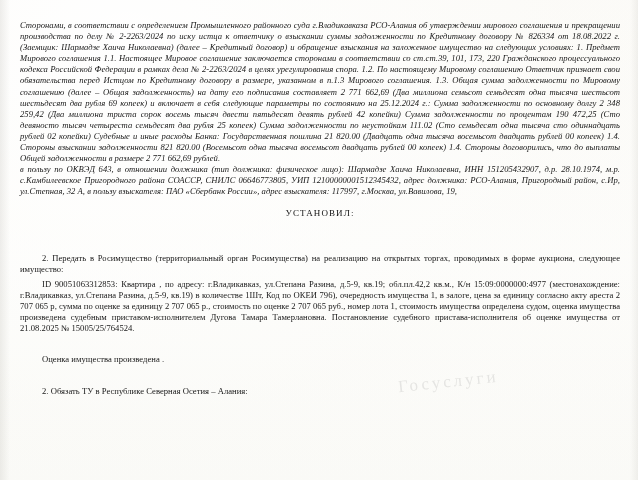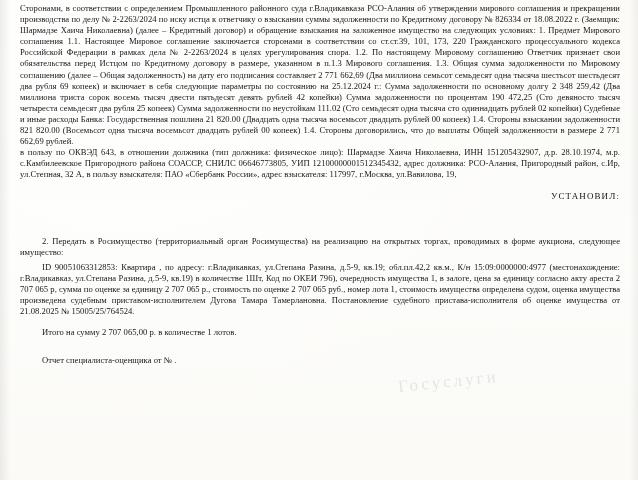--- a/index.html
+++ b/index.html
@@ -48,21 +48,21 @@
   }
   .indent-p {
     text-indent: 22px;
   }
   .gap-2 { height: 4px; }
   .gap-3 { height: 7px; }
   .gap-4 { height: 10px; }
   .gap-5 { height: 13px; }
   .heading {
     font-size: 9px;
-    text-align: right;
+    text-align: center;
     letter-spacing: 1.1px;
     margin: 0;
     color: #111;
   }
   .watermark {
     position: absolute;
     left: 398px;
     top: 372px;
     font-size: 17px;
     letter-spacing: 3px;
@@ -96,41 +96,41 @@
 <body>
 
 <div class="page">
   <div class="topline"></div>
   <div class="scan-tint"></div>
   <div class="edge-shadow-l"></div>
   <div class="edge-shadow-r"></div>
 
   <div class="content">
 
-    <div class="body-block" style="padding-top:3px;">
+    <div class="body-block" style="padding-top:20px;font-style:italic;">
       <p>Сторонами, в соответствии с определением Промышленного районного суда г.Владикавказа РСО-Алания об утверждении мирового соглашения и прекращении производства по делу № 2-2263/2024 по иску истца к ответчику о взыскании суммы задолженности по Кредитному договору № 826334 от 18.08.2022 г. (Заемщик: Шармадзе Хаича Николаевна) (далее – Кредитный договор) и обращение взыскания на заложенное имущество на следующих условиях: 1. Предмет Мирового соглашения 1.1. Настоящее Мировое соглашение заключается сторонами в соответствии со ст.ст.39, 101, 173, 220 Гражданского процессуального кодекса Российской Федерации в рамках дела № 2-2263/2024 в целях урегулирования спора. 1.2. По настоящему Мировому соглашению Ответчик признает свои обязательства перед Истцом по Кредитному договору в размере, указанном в п.1.3 Мирового соглашения. 1.3. Общая сумма задолженности по Мировому соглашению (далее – Общая задолженность) на дату его подписания составляет 2 771 662,69 (Два миллиона семьсот семьдесят одна тысяча шестьсот шестьдесят два рубля 69 копеек) и включает в себя следующие параметры по состоянию на 25.12.2024 г.: Сумма задолженности по основному долгу 2 348 259,42 (Два миллиона триста сорок восемь тысяч двести пятьдесят девять рублей 42 копейки) Сумма задолженности по процентам 190 472,25 (Сто девяносто тысяч четыреста семьдесят два рубля 25 копеек) Сумма задолженности по неустойкам 111.02 (Сто семьдесят одна тысяча сто одиннадцать рублей 02 копейки) Судебные и иные расходы Банка: Государственная пошлина 21 820.00 (Двадцать одна тысяча восемьсот двадцать рублей 00 копеек) 1.4. Стороны взыскании задолженности 821 820.00 (Восемьсот одна тысяча восемьсот двадцать рублей 00 копеек) 1.4. Стороны договорились, что до выплаты Общей задолженности в размере 2 771 662,69 рублей.</p>
       <p>в пользу по ОКВЭД 643, в отношении должника (тип должника: физическое лицо): Шармадзе Хаича Николаевна, ИНН 151205432907, д.р. 28.10.1974, м.р. с.Камбилеевское Пригородного района СОАССР, СНИЛС 06646773805, УИП 12100000001512345432, адрес должника: РСО-Алания, Пригородный район, с.Ир, ул.Степная, 32 А, в пользу взыскателя: ПАО «Сбербанк России», адрес взыскателя: 117997, г.Москва, ул.Вавилова, 19,</p>
     </div>
 
     <div class="gap-4"></div>
     <p class="heading">УСТАНОВИЛ:</p>
     <div class="gap-3"></div>
 
     <div class="gap-3"></div>
 
     <div class="gap-5"></div>
     <div class="gap-3"></div>
 
     <p class="indent-p">2. Передать в Росимущество (территориальный орган Росимущества) на реализацию на открытых торгах, проводимых в форме аукциона, следующее имущество:</p>
     <div class="gap-2"></div>
     <p class="indent-p">ID 90051063312853: Квартира , по адресу: г.Владикавказ, ул.Степана Разина, д.5-9, кв.19; обл.пл.42,2 кв.м., К/н 15:09:0000000:4977 (местонахождение: г.Владикавказ, ул.Степана Разина, д.5-9, кв.19) в количестве 1Шт, Код по ОКЕИ 796), очередность имущества 1, в залоге, цена за единицу согласно акту ареста 2 707 065 р, сумма по оценке за единицу 2 707 065 р., стоимость по оценке 2 707 065 руб., номер лота 1, стоимость имущества определена судом, оценка имущества произведена судебным приставом-исполнителем Дугова Тамара Тамерлановна. Постановление судебного пристава-исполнителя об оценке имущества от 21.08.2025 № 15005/25/764524.</p>
     <div class="gap-4"></div>
-    <p class="indent-p">Итого на сумму 2 707 065,00 р. в количестве 1 лотов.</p>
     <div class="gap-4"></div>
-    <div class="gap-3"></div>
-    <p class="indent-p">Отчет специалиста-оценщика от № .</p>
+    <p class="indent-p">Оценка имущества произведена .</p>
     <div class="gap-3"></div>
     <div class="gap-3"></div>
+    <div class="gap-3"></div>
+    <p class="indent-p">2. Обязать ТУ в Республике Северная Осетия – Алания:</p>
 
   </div>
 
   <div class="watermark">Госуслуги</div>
 </div>
 
 </body></html>

